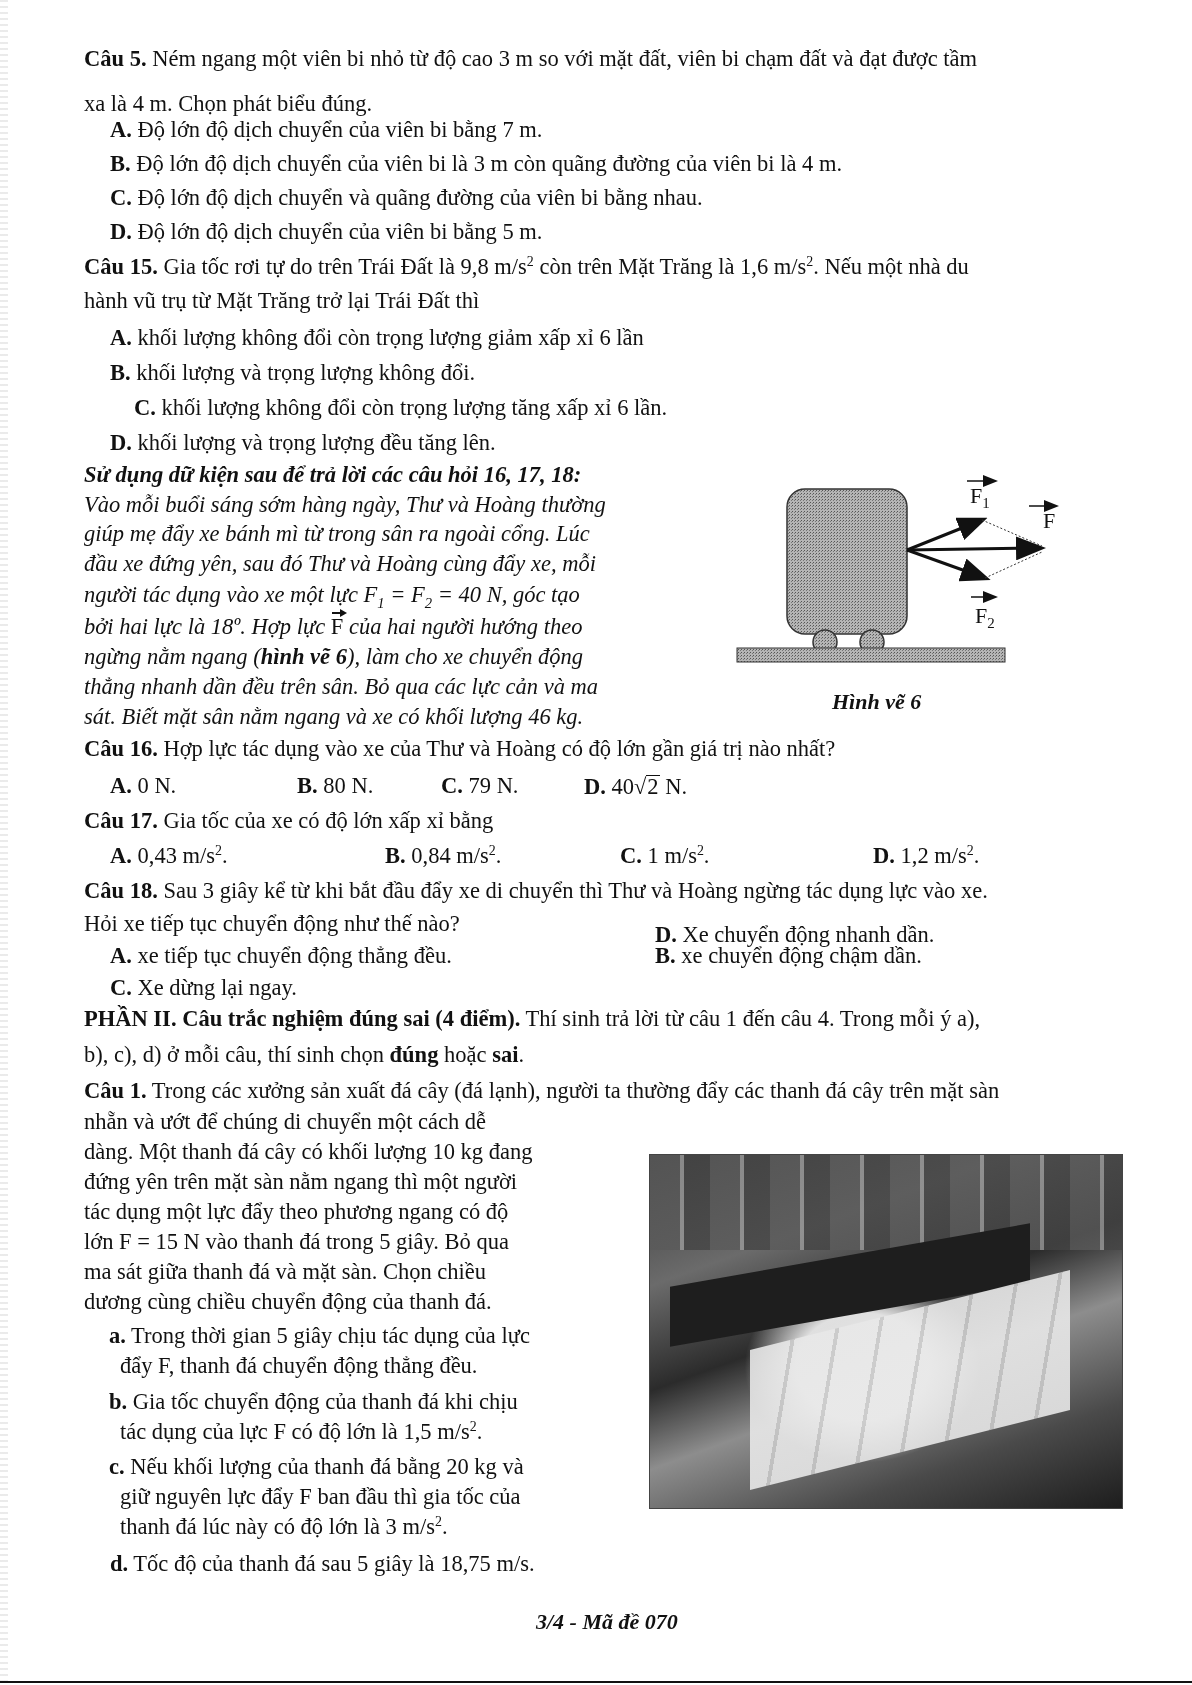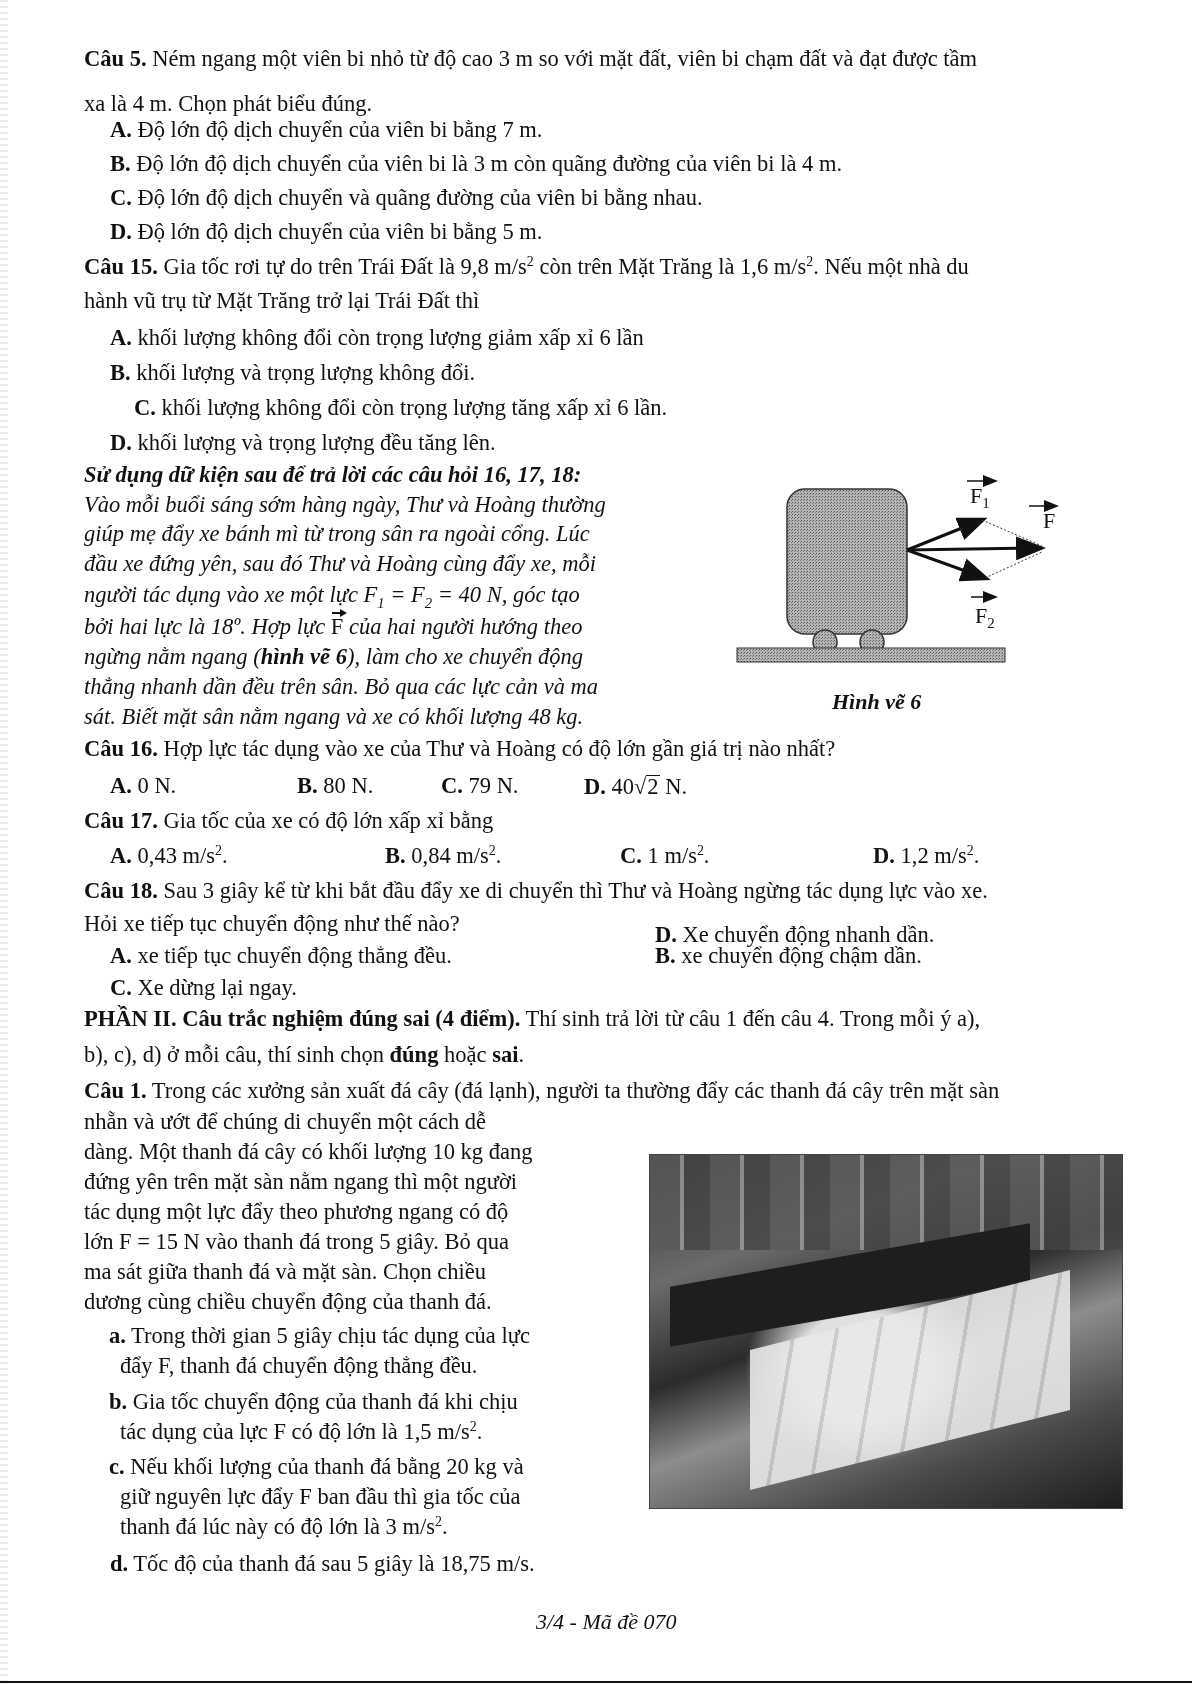--- a/index.html
+++ b/index.html
@@ -26,21 +26,21 @@
       radial-gradient(ellipse at 45% 60%, rgba(255,255,255,.85) 0 18%, rgba(255,255,255,0) 32%),
       linear-gradient(160deg, #3a3a3a 0%, #6b6b6b 25%, #2b2b2b 45%, #8d8d8d 60%, #4a4a4a 80%, #1d1d1d 100%);
     border: 1px solid #444; overflow: hidden; }
   .photo .blocks { position: absolute; left: 100px; top: 155px; width: 320px; height: 140px;
     background: repeating-linear-gradient(100deg, #e8e8e8 0 40px, #c9c9c9 40px 44px);
     transform: skewY(-14deg); opacity: .9; }
   .photo .rail { position: absolute; left: 20px; top: 100px; width: 360px; height: 60px;
     background: #1e1e1e; transform: skewY(-10deg); }
   .photo .bg { position: absolute; left: 0; top: 0; right: 0; height: 95px;
     background: repeating-linear-gradient(90deg, #5a5a5a 0 30px, #9a9a9a 30px 34px, #444 34px 60px); opacity: .8; }
-  .footer { position: absolute; font-weight: normal; font-style: italic; }
+  .footer { position: absolute; font-weight: bold; font-style: italic; }
 </style>
 </head>
 <body>
 
 <div class="edge-left"></div>
 
 <div class="line" style="left:84px;top:48px;"><b>Câu 5.</b><span> Ném ngang một viên bi nhỏ từ độ cao 3 m so với mặt đất, viên bi chạm đất và đạt được tầm</span></div>
 <div class="line" style="left:84px;top:81px;margin-top:12px;">xa là 4 m. Chọn phát biểu đúng.</div>
 <div class="line" style="left:110px;top:119px;"><b>A.</b><span> Độ lớn độ dịch chuyển của viên bi bằng 7 m.</span></div>
 <div class="line" style="left:110px;top:153px;"><b>B.</b><span> Độ lớn độ dịch chuyển của viên bi là 3 m còn quãng đường của viên bi là 4 m.</span></div>
@@ -55,21 +55,21 @@
 <div class="line" style="left:110px;top:432px;"><b>D.</b><span> khối lượng và trọng lượng đều tăng lên.</span></div>
 
 <div class="line intro-head" style="left:84px;top:464px;">Sử dụng dữ kiện sau để trả lời các câu hỏi 16, 17, 18:</div>
 <div class="line intro" style="left:84px;top:494px;">Vào mỗi buổi sáng sớm hàng ngày, Thư và Hoàng thường</div>
 <div class="line intro" style="left:84px;top:523px;">giúp mẹ đẩy xe bánh mì từ trong sân ra ngoài cổng. Lúc</div>
 <div class="line intro" style="left:84px;top:553px;">đầu xe đứng yên, sau đó Thư và Hoàng cùng đẩy xe, mỗi</div>
 <div class="line intro" style="left:84px;top:584px;"><span>người tác dụng vào xe một lực F</span><sub>1</sub><span> = F</span><sub>2</sub><span> = 40 N, góc tạo</span></div>
 <div class="line intro" style="left:84px;top:616px;"><span>bởi hai lực là 18º. Hợp lực </span><span class="vec" style="font-style:normal">F</span><span>  của hai người hướng theo</span></div>
 <div class="line intro" style="left:84px;top:646px;"><span>ngừng nằm ngang (</span><b>hình vẽ 6</b><span>), làm cho xe chuyển động</span></div>
 <div class="line intro" style="left:84px;top:676px;">thẳng nhanh dần đều trên sân. Bỏ qua các lực cản và ma</div>
-<div class="line intro" style="left:84px;top:706px;">sát. Biết mặt sân nằm ngang và xe có khối lượng 48 kg.</div>
+<div class="line intro" style="left:84px;top:706px;">sát. Biết mặt sân nằm ngang và xe có khối lượng 46 kg.</div>
 
 <svg style="position:absolute;left:720px;top:460px;" width="360" height="220" viewBox="0 0 360 220">
   <defs>
     <pattern id="dots" width="3" height="3" patternUnits="userSpaceOnUse">
       <rect width="3" height="3" fill="#b5b5b5"></rect>
       <rect x="0" y="0" width="1" height="1" fill="#555"></rect>
       <rect x="2" y="1" width="1" height="1" fill="#777"></rect>
     </pattern>
     <marker id="ah" markerWidth="10" markerHeight="8" refX="8" refY="4" orient="auto">
         <path d="M0,0 L10,4 L0,8 z" fill="#111"></path>

